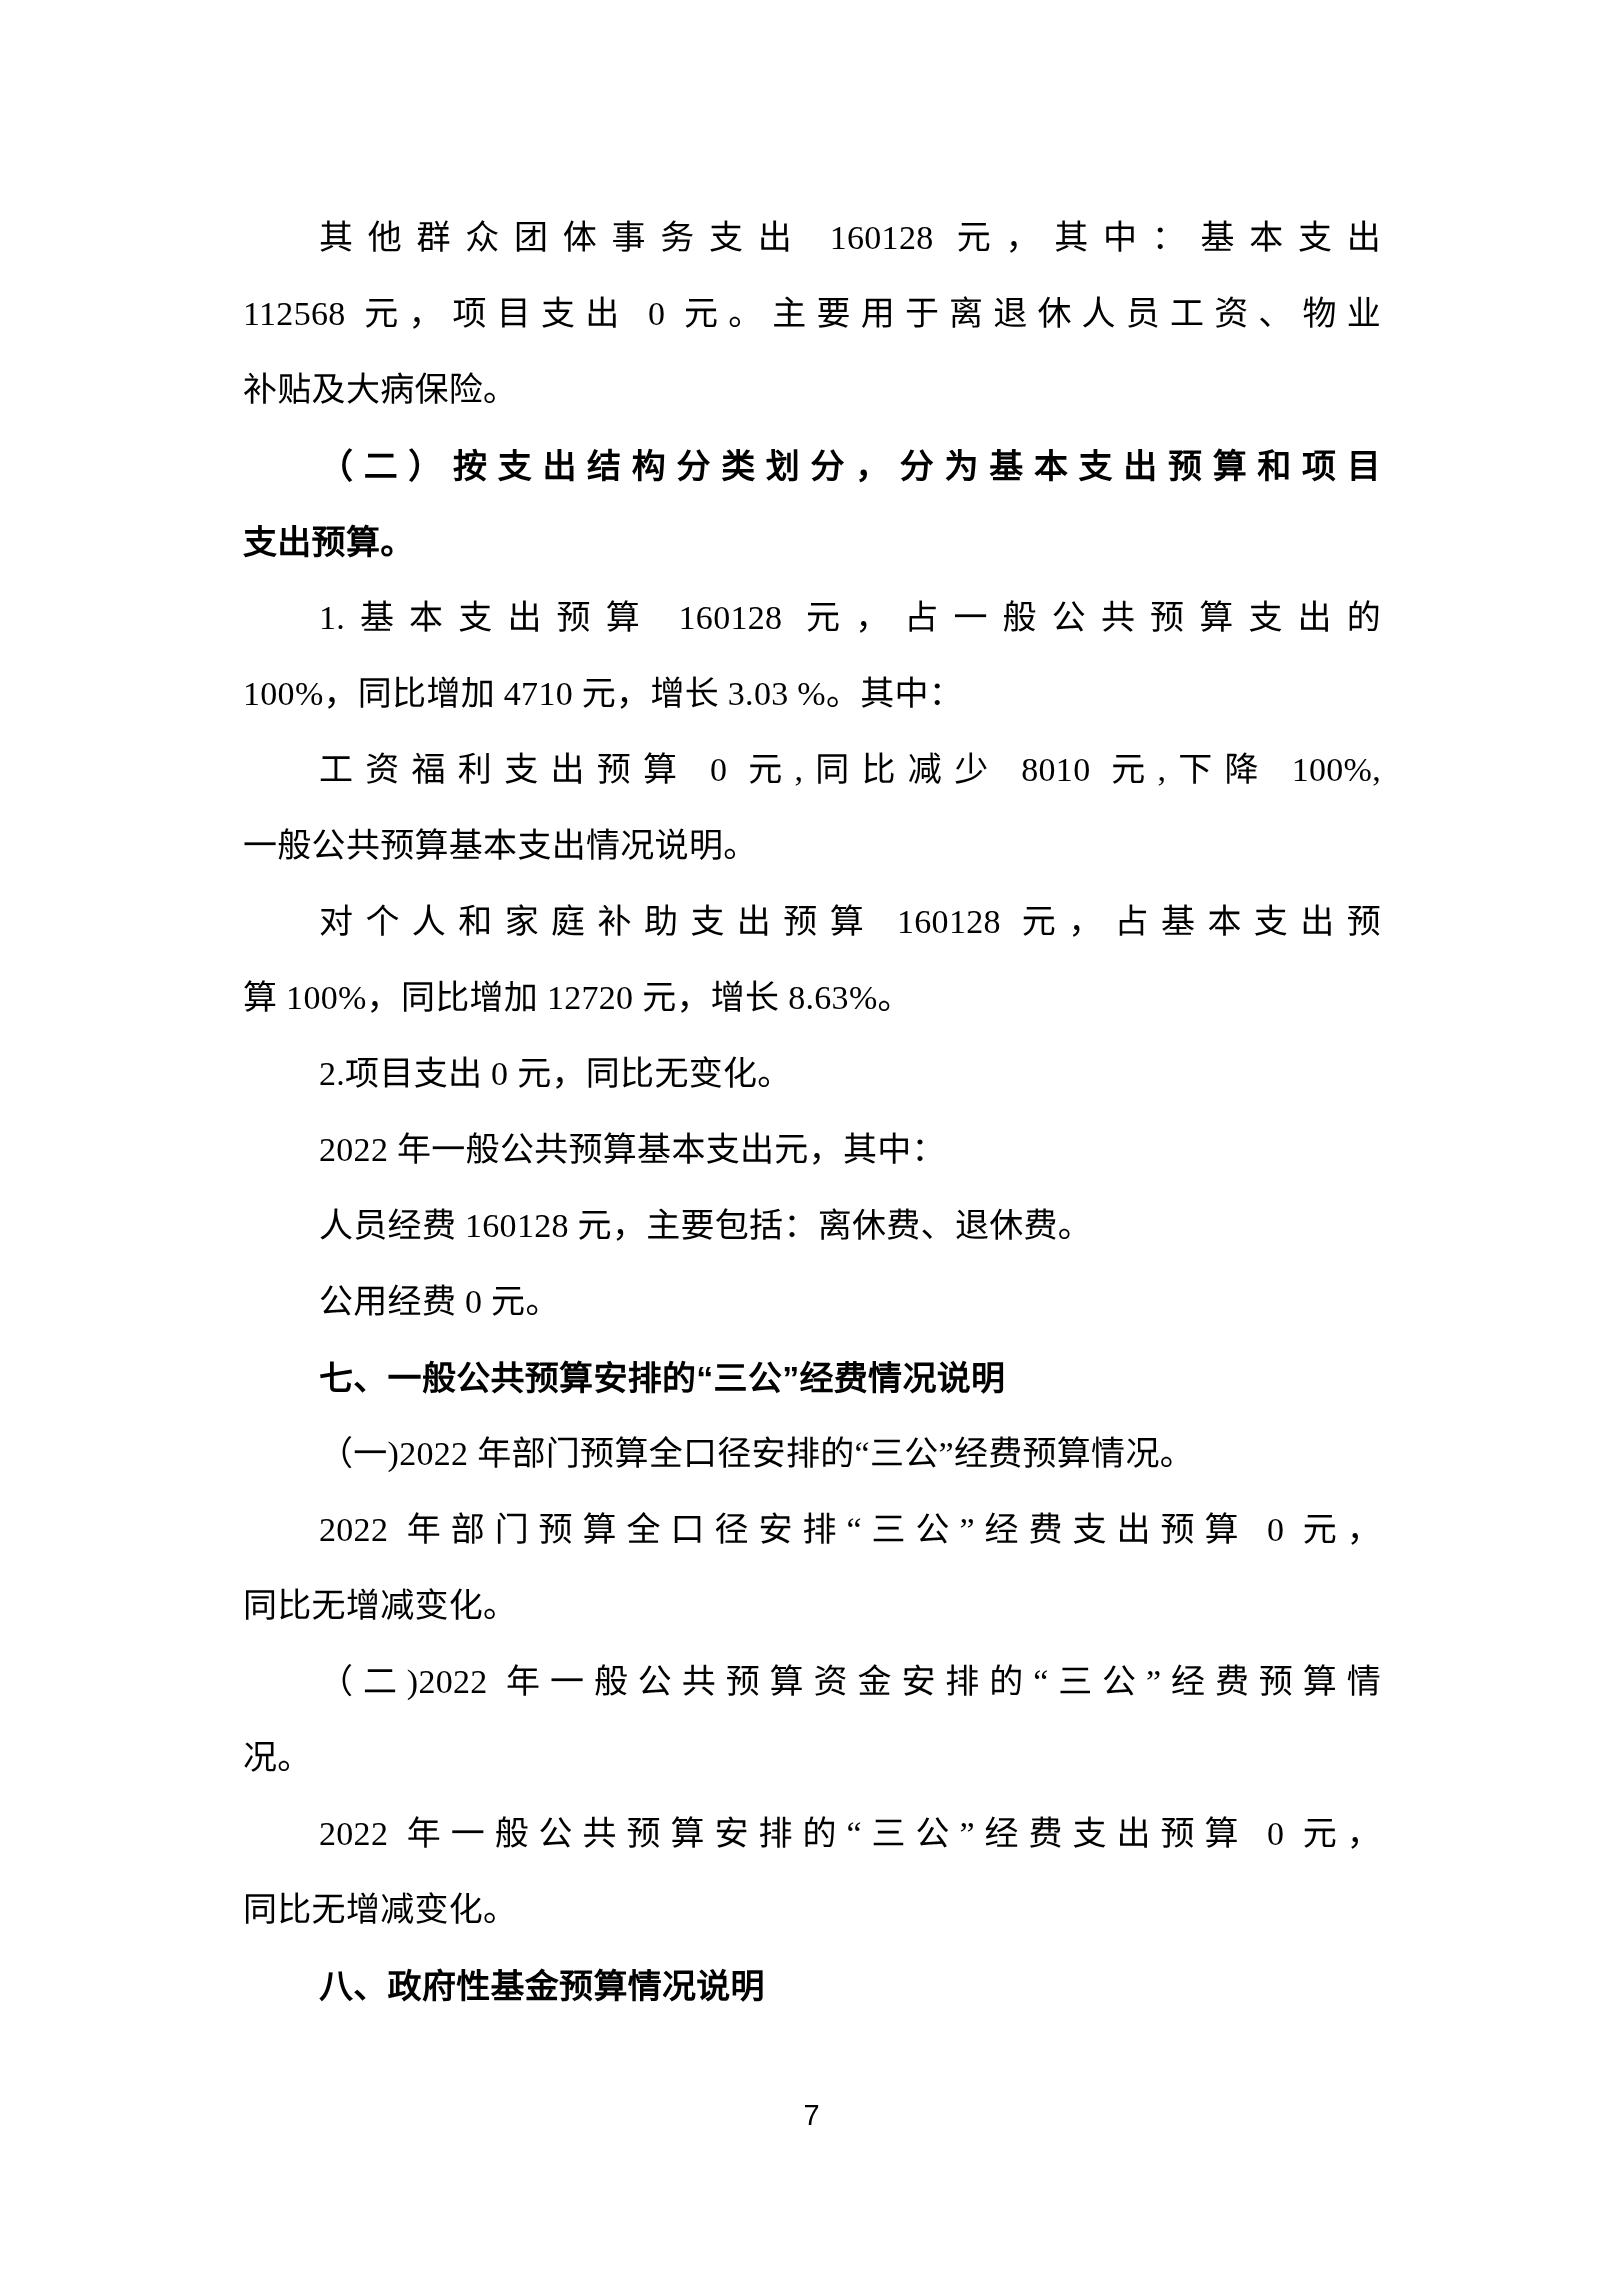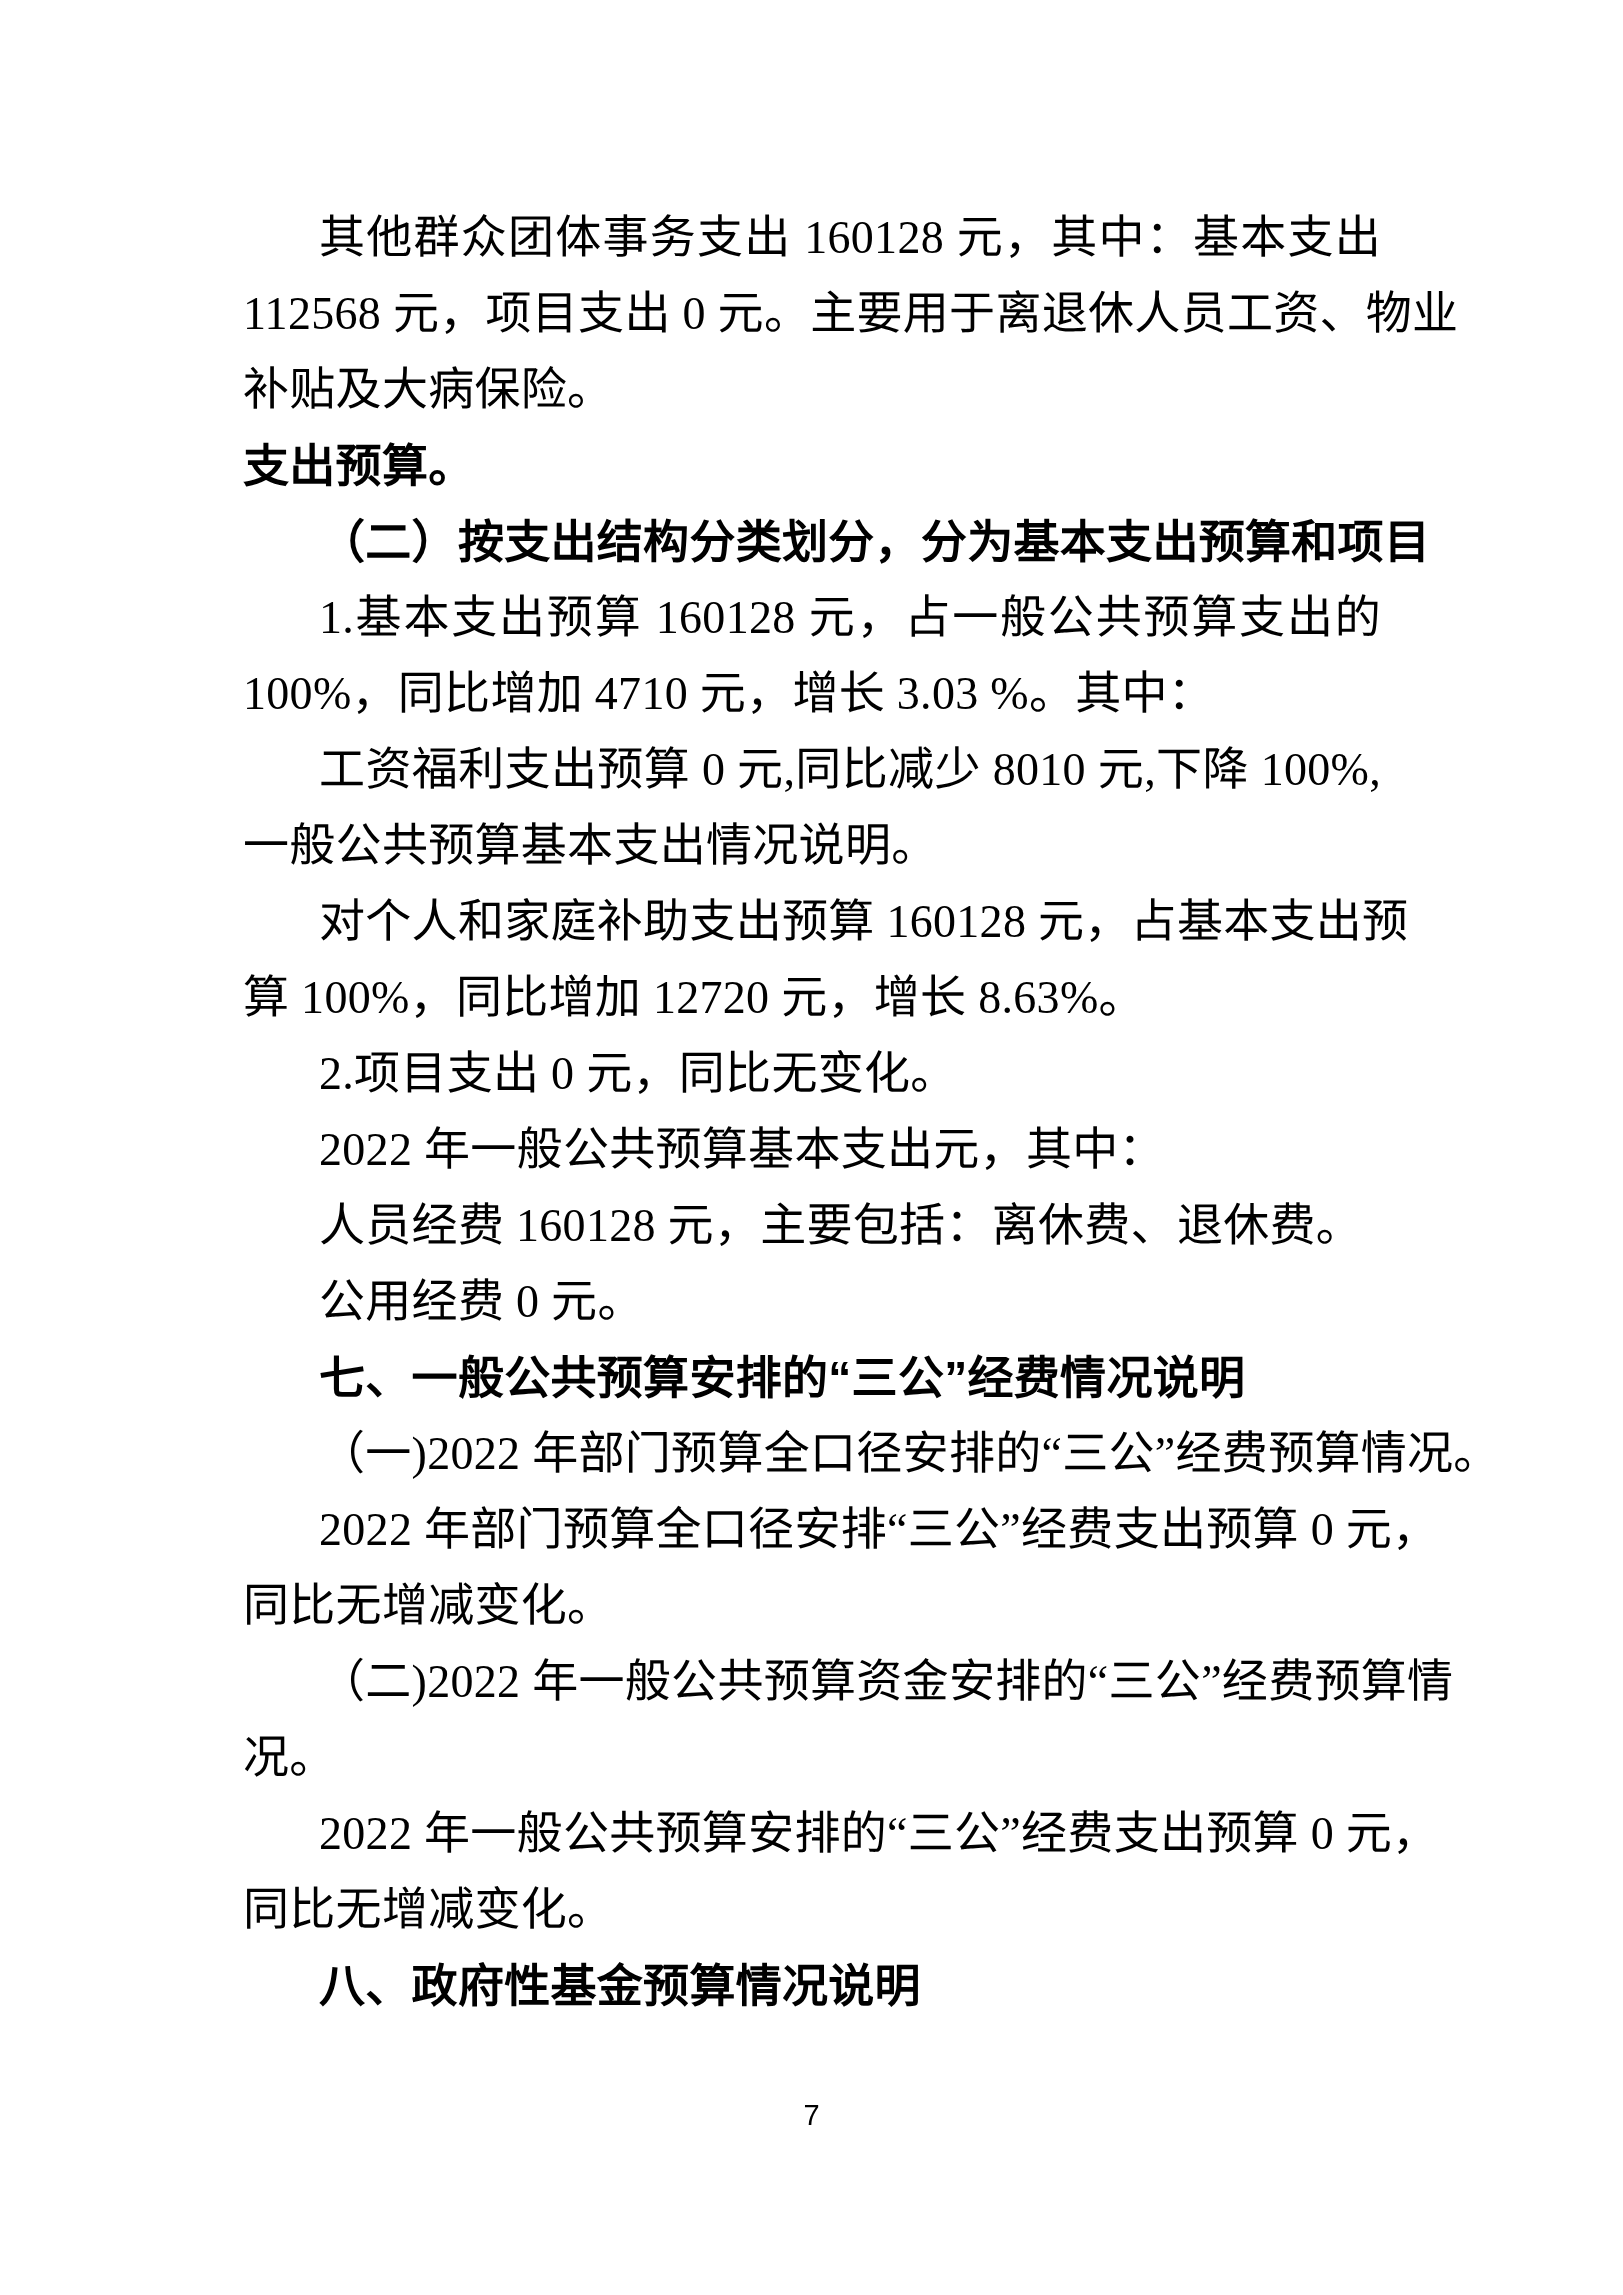--- a/index.html
+++ b/index.html
@@ -17,21 +17,21 @@
     overflow: hidden;
     font-family: "Liberation Serif", "DejaVu Serif", serif;
   }
   .content {
     position: absolute;
     left: 243px;
     top: 200px;
     width: 1138px;
   }
   .line {
-    font-size: 46px;
+    font-size: 34px;
     line-height: 76px;
     height: 76px;
     white-space: nowrap;
     font-family: "Liberation Serif", "DejaVu Serif", serif;
     font-weight: normal;
     letter-spacing: 0.3px;
   }
   .line.indent {
     padding-left: 76px;
   }
@@ -61,22 +61,22 @@
 </style>
 </head>
 <body>
 
 <div class="page">
   <div class="content">
 
   <div class="line indent fill">其他群众团体事务支出 160128 元，其中：基本支出</div>
       <div class="line fill">112568 元，项目支出 0 元。主要用于离退休人员工资、物业</div>
       <div class="line">补贴及大病保险。</div>
+      <div class="line heading indent fill">（二）按支出结构分类划分，分为基本支出预算和项目</div>
       <div class="line heading">支出预算。</div>
-      <div class="line heading indent fill">（二）按支出结构分类划分，分为基本支出预算和项目</div>
       <div class="line indent fill">1.基本支出预算 160128 元，占一般公共预算支出的</div>
       <div class="line">100%，同比增加 4710 元，增长 3.03 %。其中：</div>
       <div class="line indent fill">工资福利支出预算 0 元,同比减少 8010 元,下降 100%,</div>
       <div class="line">一般公共预算基本支出情况说明。</div>
       <div class="line indent fill">对个人和家庭补助支出预算 160128 元，占基本支出预</div>
       <div class="line">算 100%，同比增加 12720 元，增长 8.63%。</div>
       <div class="line indent">2.项目支出 0 元，同比无变化。</div>
       <div class="line indent">2022 年一般公共预算基本支出元，其中：</div>
       <div class="line indent">人员经费 160128 元，主要包括：离休费、退休费。</div>
       <div class="line indent">公用经费 0 元。</div>

